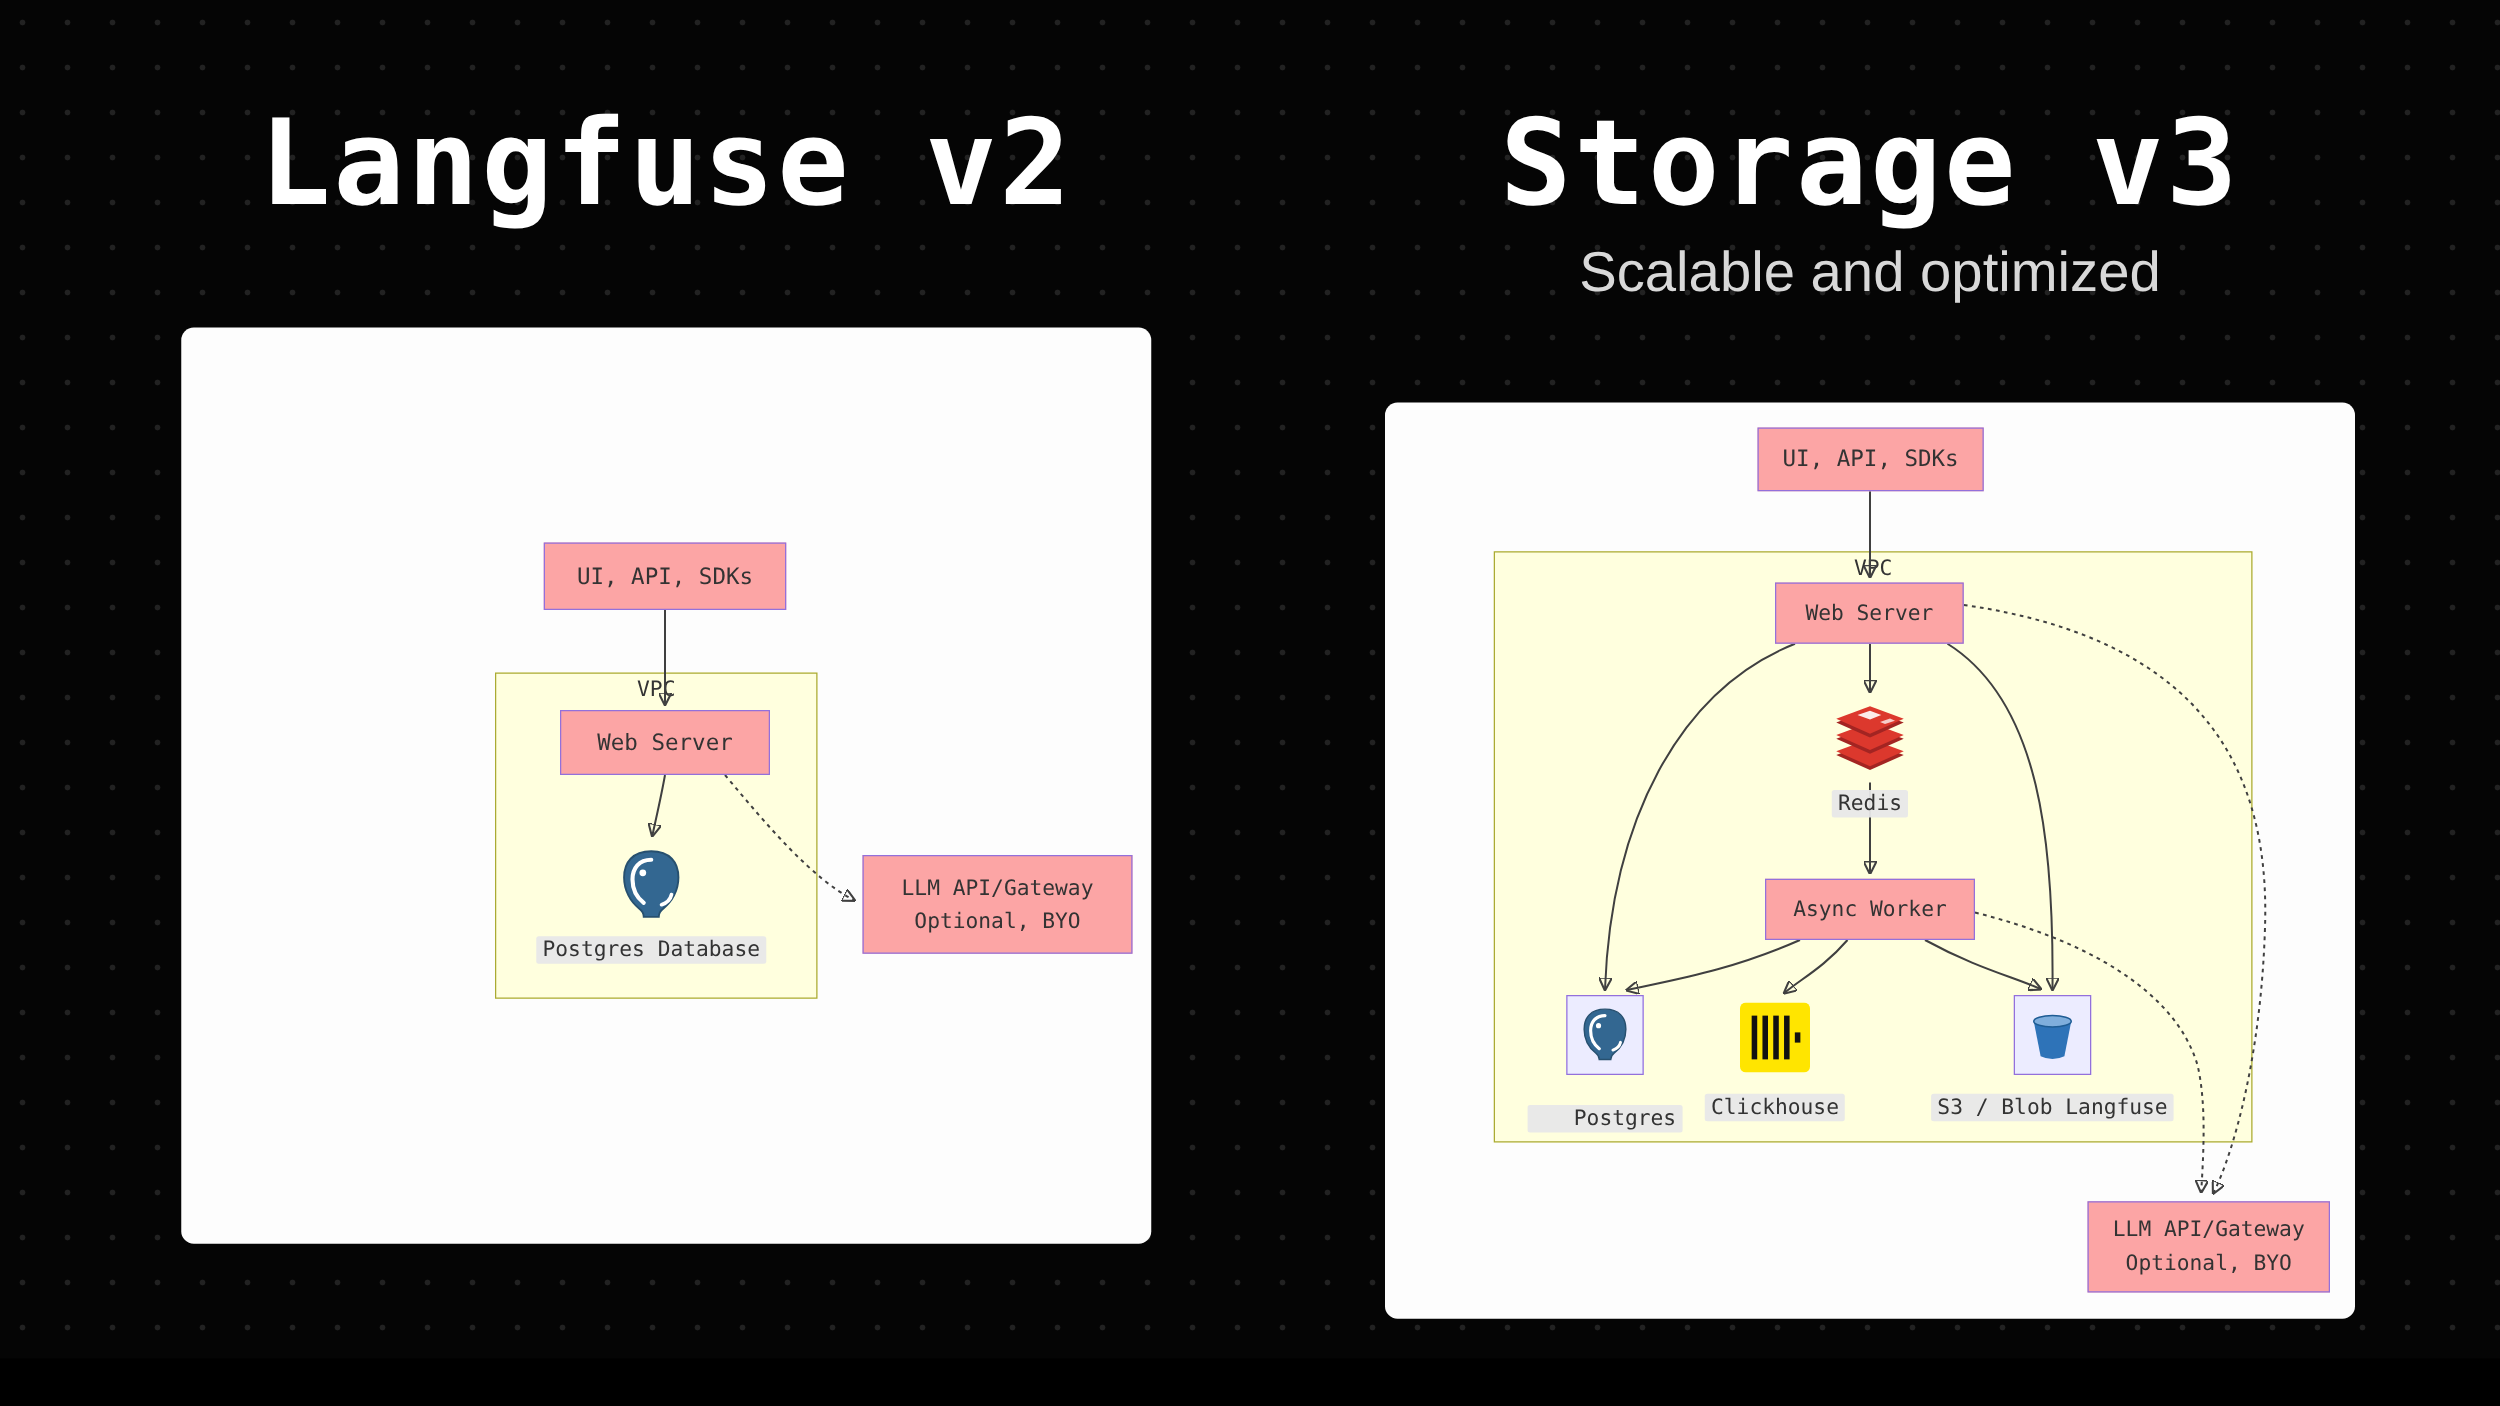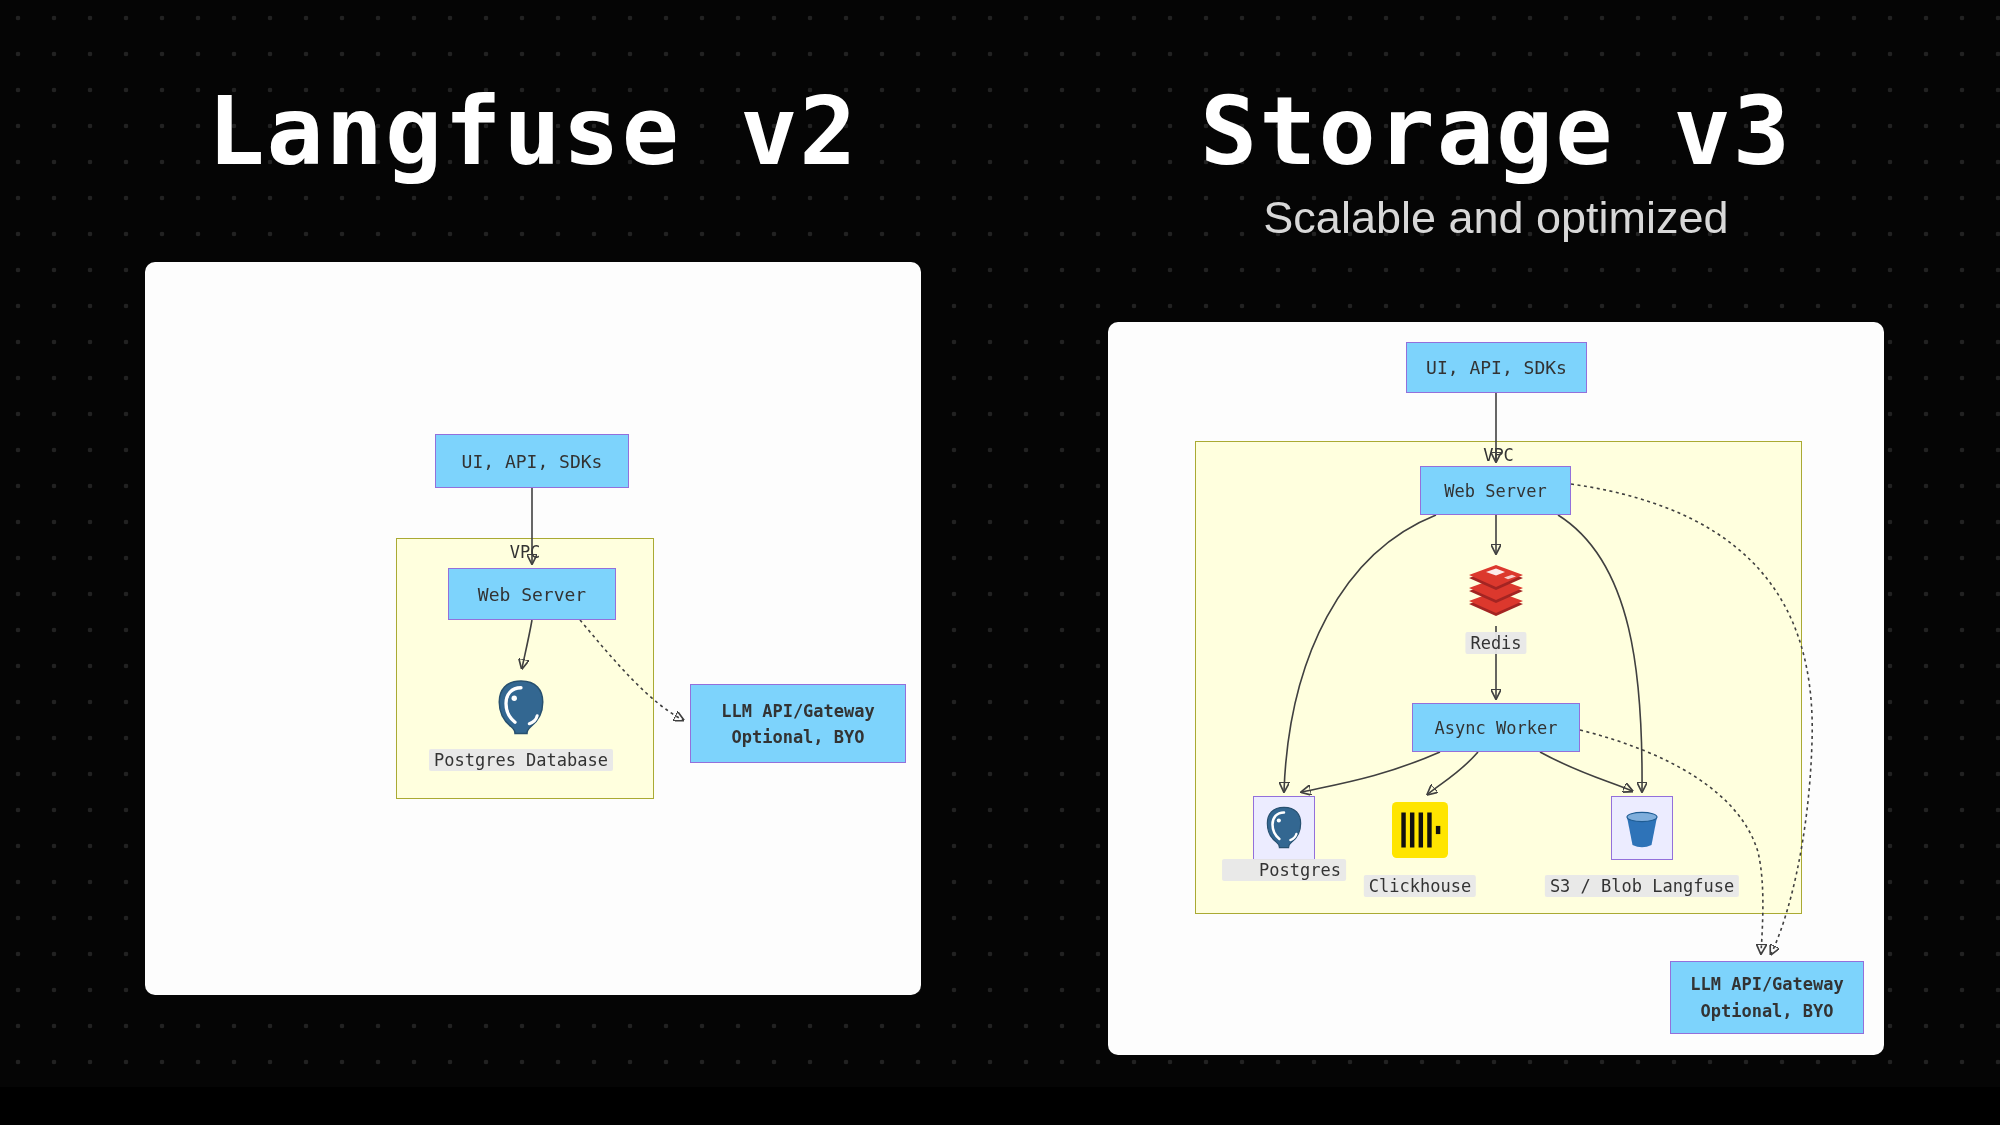--- a/index.html
+++ b/index.html
@@ -30,26 +30,26 @@
   .edges path { fill:none; stroke:#404040; stroke-width:1.6px; }
   .edges path.dotted { stroke-dasharray:3 3.5; }
   .vpc {
     position:absolute; background:#ffffde; border:1px solid #aaaa33;
   }
   .vpc-label {
     position:absolute; top:3px; left:50%; transform:translateX(-50%);
     font-size:17px; color:#333;
   }
   .node {
-    position:absolute; background:#7dd3fc; border:1px solid #9370DB;
+    position:absolute; background:#fca5a5; border:1px solid #9370DB;
     display:flex; align-items:center; justify-content:center;
     font-size:18px; color:#333; text-align:center;
   }
   .node.small { font-size:17px; }
-  .node.llm { flex-direction:column; font-size:17px; line-height:1.55;font-weight:bold; }
+  .node.llm { flex-direction:column; font-size:17px; line-height:1.55; }
   .iconbox {
     position:absolute; display:flex; align-items:center; justify-content:center;
   }
   .iconbox.framed { background:#ECECFF; border:1px solid #9370DB; }
   .icon-label {
     position:absolute; transform:translateX(-50%); white-space:nowrap;
     font-size:17px; color:#333; background:rgba(232,232,232,0.95);
     padding:1px 5px; border-radius:2px;
   }
 </style>
@@ -159,21 +159,21 @@
       </div>
 
       <div class="iconbox framed" style="left:145px; top:474px; width:62px; height:64px;">
         <svg viewBox="0 0 40 40" width="46" height="48">
           <path d="M20 2 C10 2 5.5 8 5.5 16 c0 7 3.5 13 8 16.5 c1.8 1.4 2.5 2.6 2.5 4.5 h8 c0 -1.9 0.7 -3.1 2.5 -4.5 c4.5 -3.5 8 -9.5 8 -16.5 C34.5 8 30 2 20 2 z" fill="#336791" stroke="#27506f" stroke-width="1"></path>
           <path d="M20 6.5 c-6.5 0 -10 4.5 -10 10.5 c0 5.5 2.8 10 6 12.5" fill="none" stroke="#ffffff" stroke-width="2.2" stroke-linecap="round"></path>
           <circle cx="15.5" cy="13.5" r="1.8" fill="#ffffff"></circle>
           <path d="M25.5 30.5 c3 -1 4.8 -3.2 5.3 -5.4" fill="none" stroke="#ffffff" stroke-width="2" stroke-linecap="round"></path>
         </svg>
       </div>
-      <span class="icon-label" style="left:176px; top:537px;padding-left:37px;">Postgres</span>
+      <span class="icon-label" style="left:176px; top:562px;padding-left:37px;">Postgres</span>
 
       <div class="iconbox" style="left:284px; top:480px; width:56px; height:56px;">
         <svg viewBox="0 0 48 48" width="56" height="56">
           <rect x="0" y="0" width="48" height="48" rx="4" fill="#FFE500"></rect>
           <rect x="8" y="9" width="3.8" height="30" fill="#111111"></rect>
           <rect x="15.4" y="9" width="3.8" height="30" fill="#111111"></rect>
           <rect x="22.8" y="9" width="3.8" height="30" fill="#111111"></rect>
           <rect x="30.2" y="9" width="3.8" height="30" fill="#111111"></rect>
           <rect x="37.6" y="20.5" width="3.8" height="7" fill="#111111"></rect>
         </svg>

